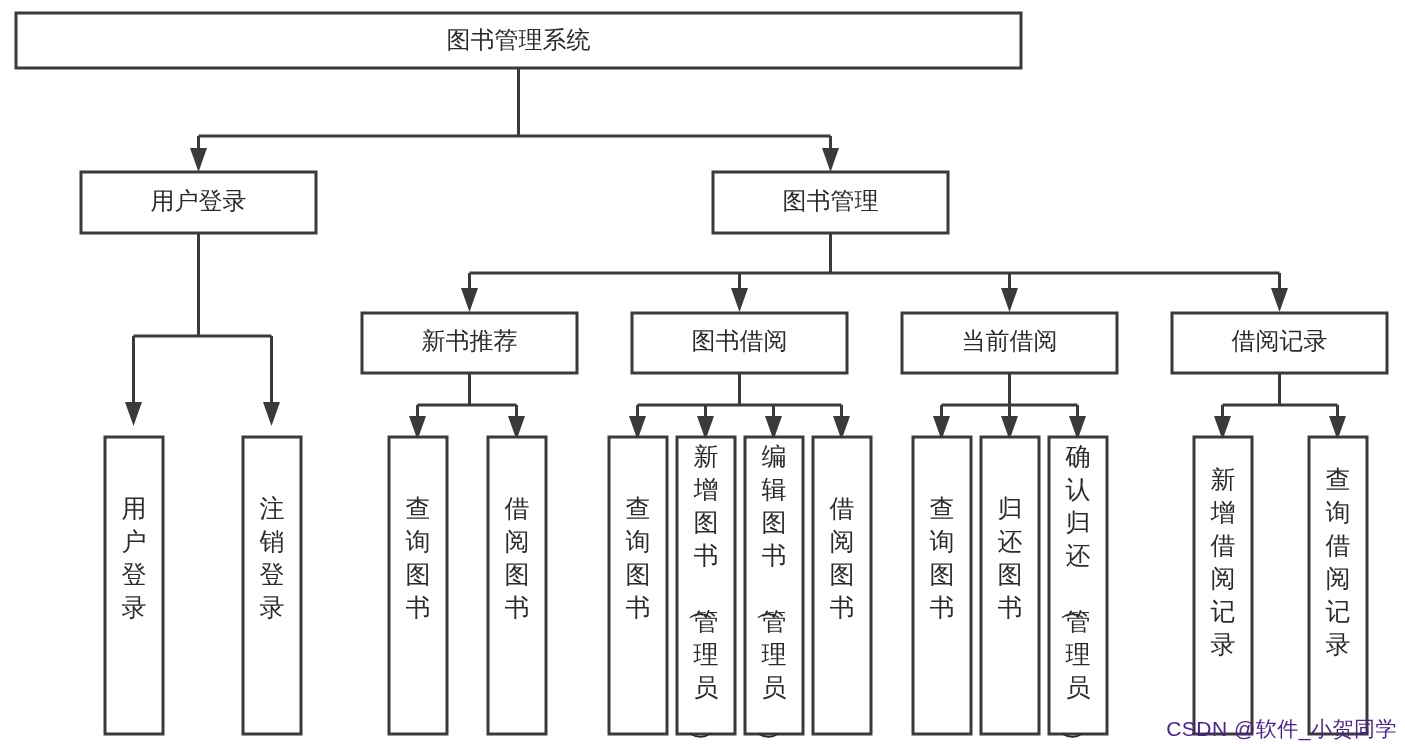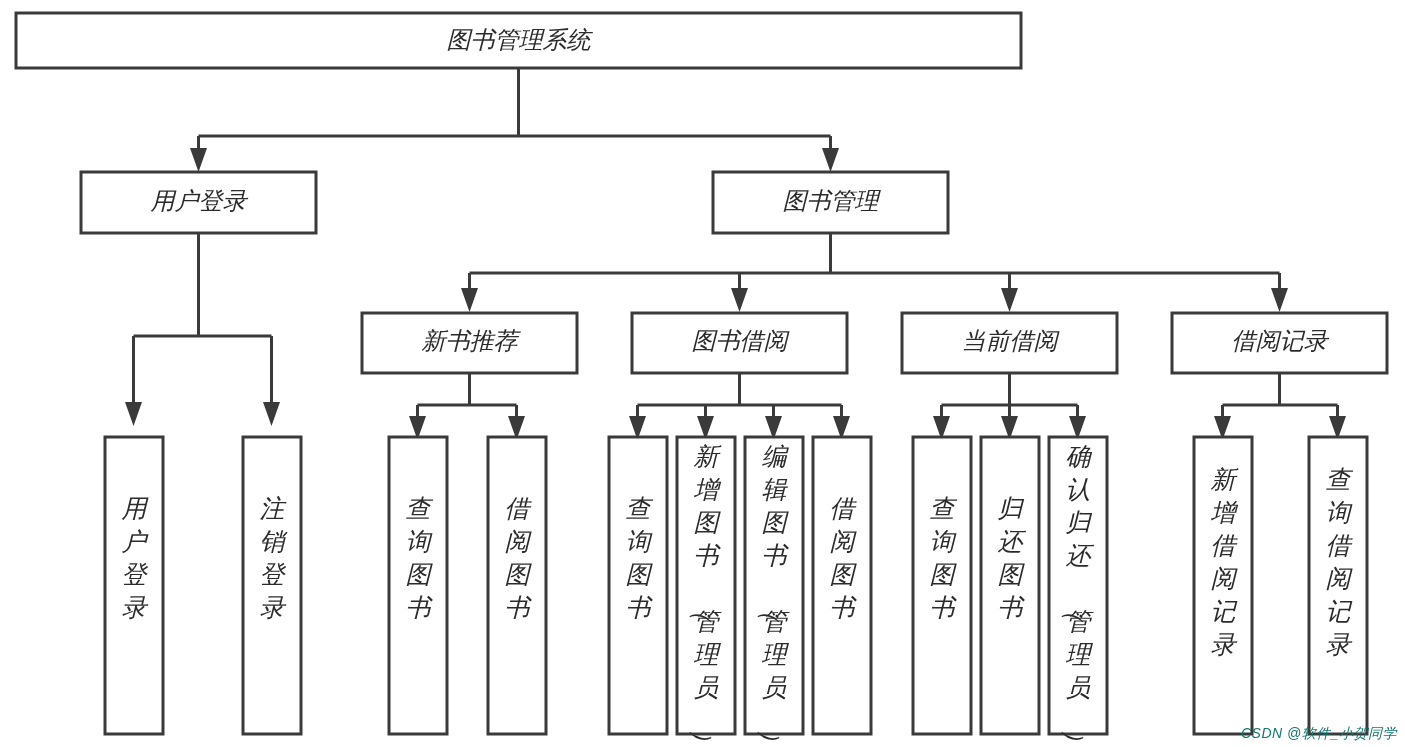--- a/index.html
+++ b/index.html
@@ -13,21 +13,20 @@
     font-family: "Liberation Sans", "DejaVu Sans", sans-serif;
     overflow: hidden;
     position: relative;
   }
   #diagram-root {
     position: absolute;
     left: 0;
     top: 0;
     width: 1405px;
     height: 747px;
-    font-style: italic;
   }
   svg.flow {
     display: block;
     width: 1405px;
     height: 747px;
   }
   .node-rect {
     fill: #ffffff;
     stroke: #3a3a3a;
     stroke-width: 3;
@@ -53,22 +52,22 @@
     fill: #2b2b2b;
     font-family: "Liberation Sans", "DejaVu Sans", sans-serif;
     font-size: 25px;
     text-anchor: middle;
   }
   .watermark {
     position: absolute;
     right: 8px;
     bottom: 4px;
     font-family: "Liberation Sans", "DejaVu Sans", sans-serif;
-    font-size: 14px;
-    color: #0f766e;
+    font-size: 21px;
+    color: #4c1d95;
     white-space: nowrap;
     letter-spacing: 0.5px;
     pointer-events: none;
   }
 </style>
 </head>
 <body>
 
 <div id="diagram-root">
   <svg class="flow" viewBox="0 0 1405 747" xmlns="http://www.w3.org/2000/svg">

